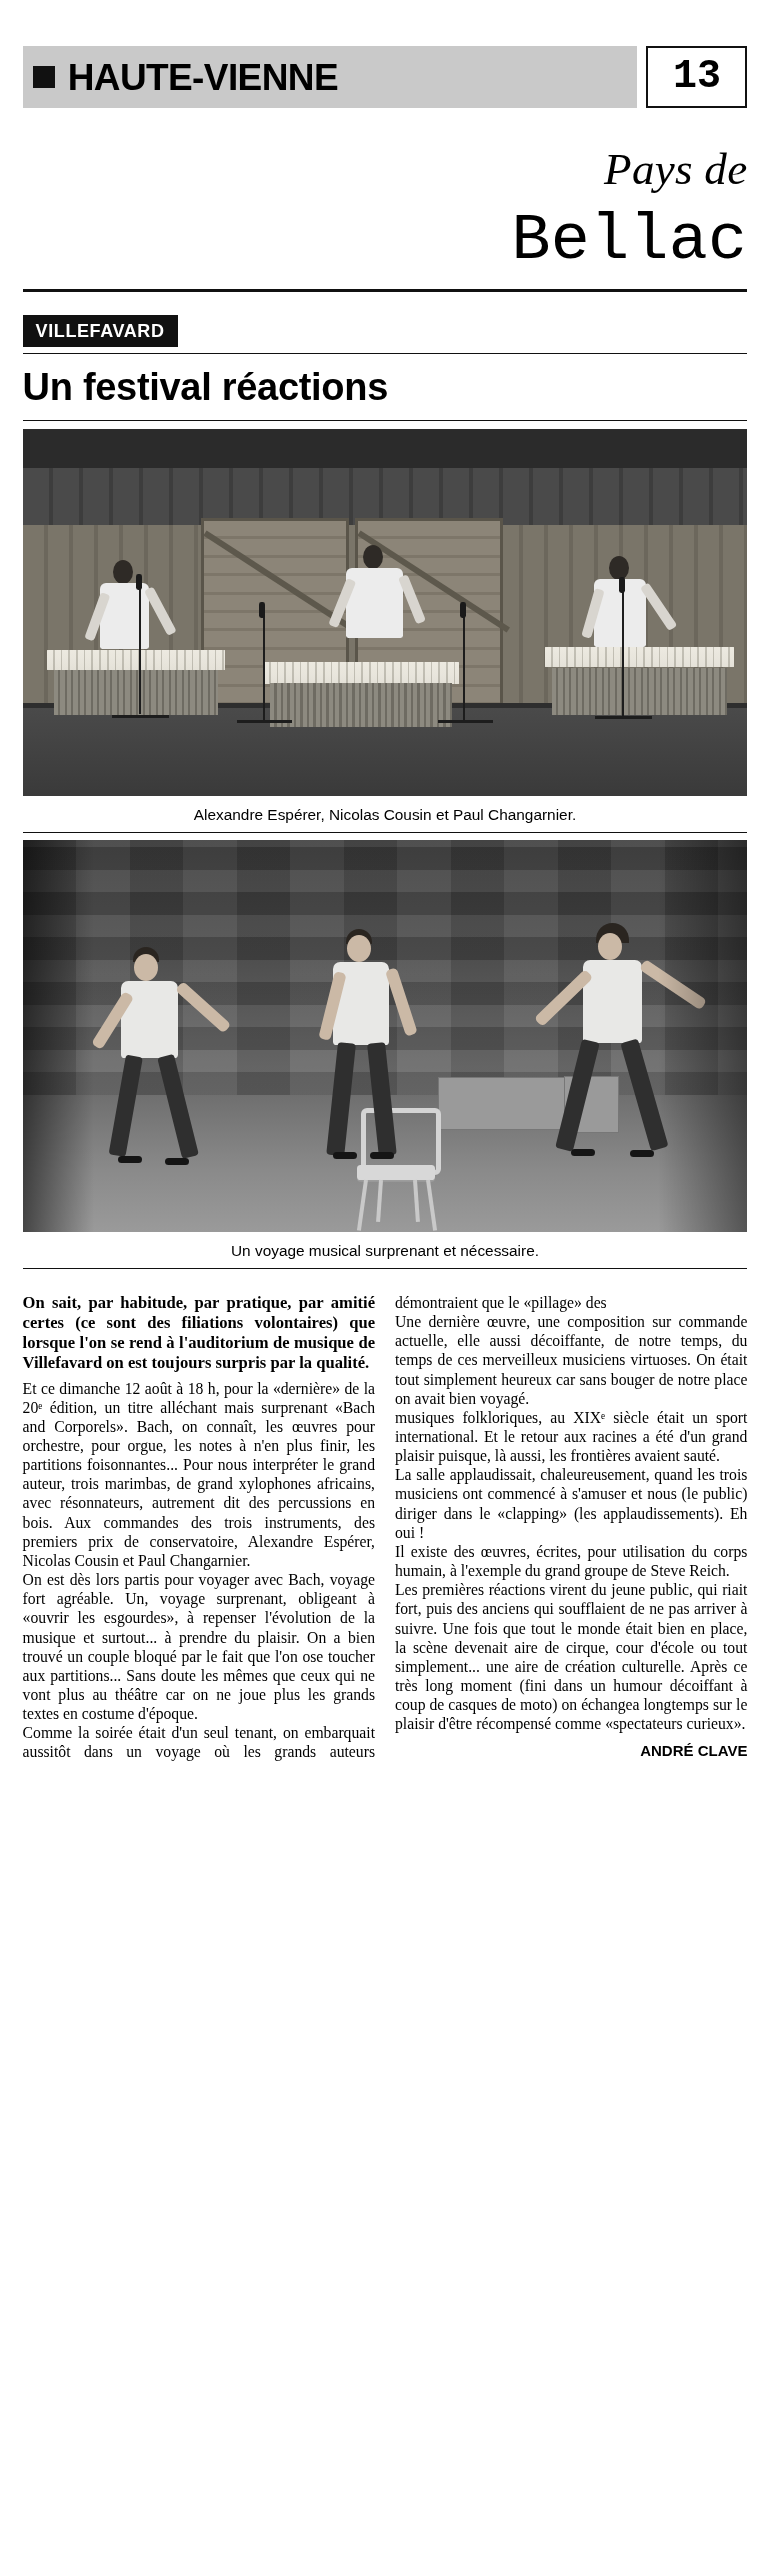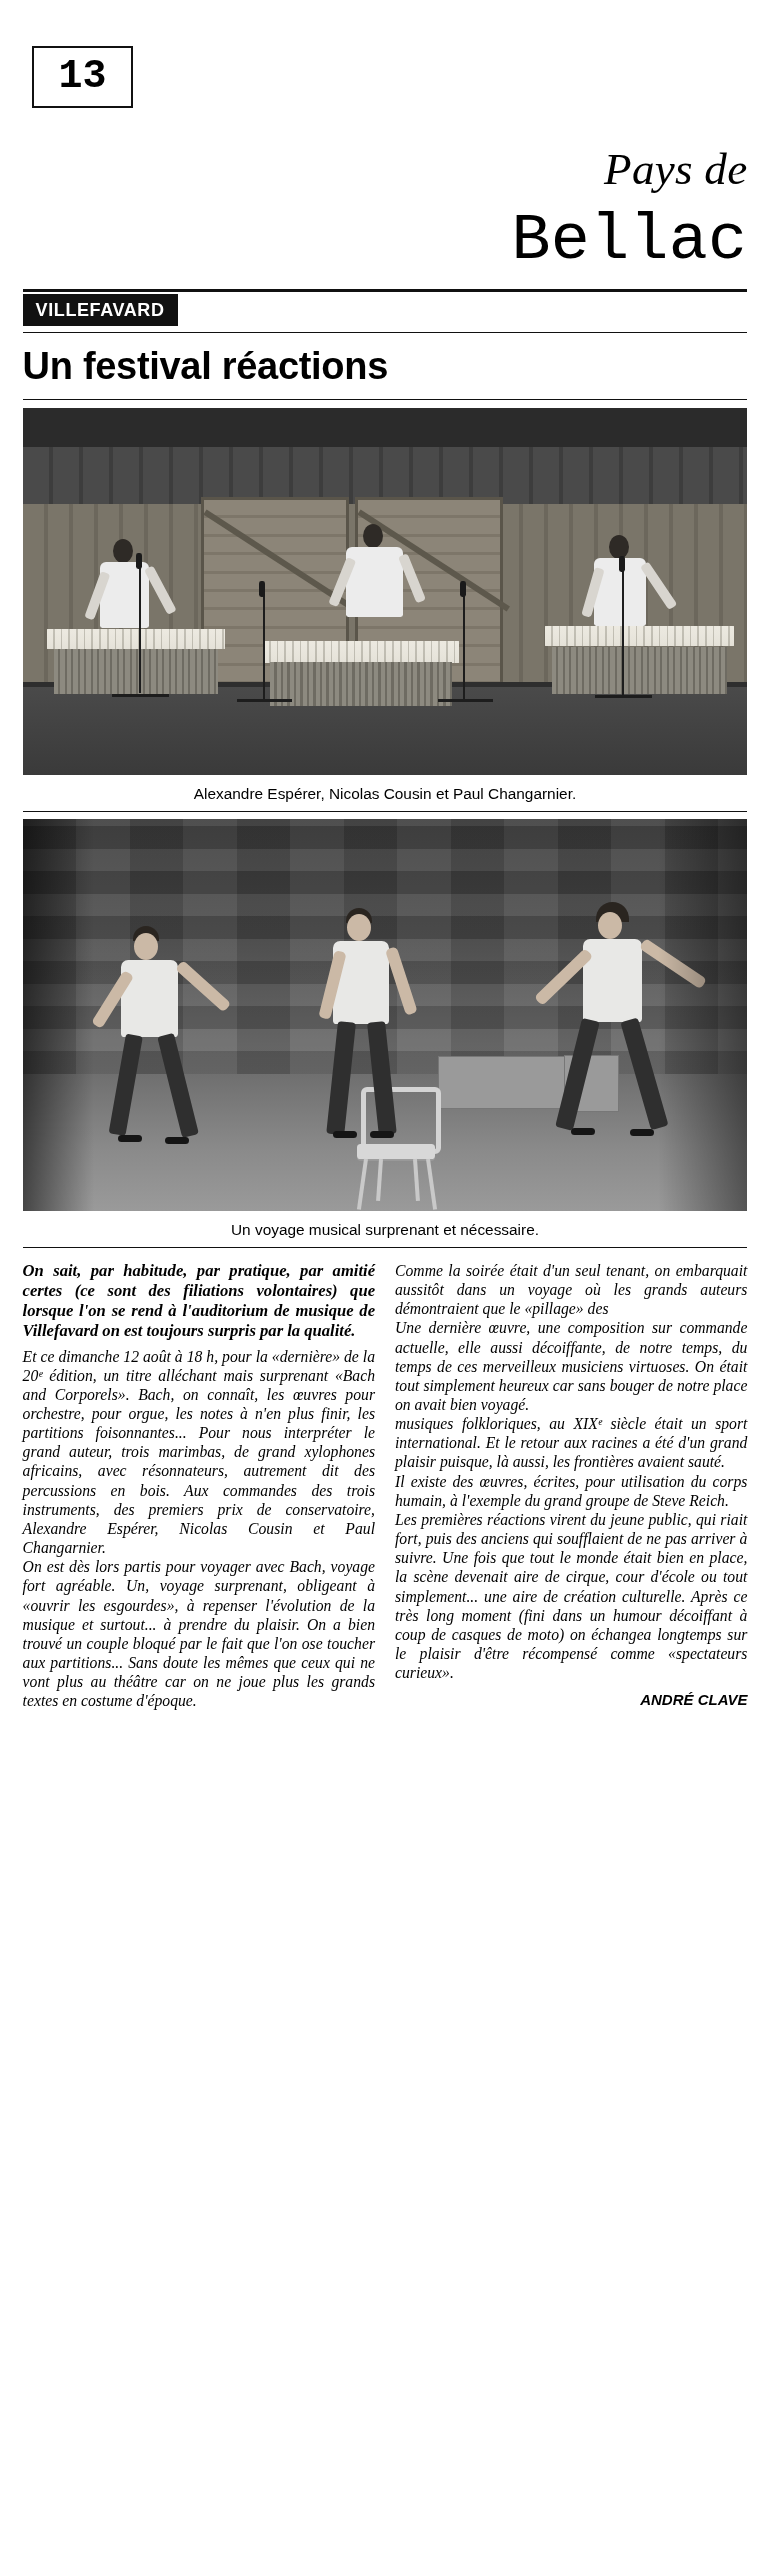--- a/index.html
+++ b/index.html
@@ -85,21 +85,21 @@
     letter-spacing: 0.3px;
     margin-top: 16px;
   }
   .rule-thick {
     border-top: 3px solid #111;
     margin-top: 15.4px;
   }
 
   
   .locality-wrap {
-    margin-top: 2px;
+    margin-top: 23px;
   }
   .locality {
     display: inline-block;
     background: #111111;
     color: #ffffff;
     font-family: "Liberation Sans", sans-serif;
     font-weight: bold;
     font-size: 18px;
     letter-spacing: 0.6px;
     padding: 5.3px 13px 5.3px 13px;
@@ -138,29 +138,28 @@
     font-weight: normal;
     font-size: 15.4px;
     text-align: center;
     margin-top: 9.5px;
     margin-bottom: 8.3px;
   }
   .rule-caption { border-top: 1.2px solid #111; }
 
   
   .body-cols {
-    margin-top: 13px;
+    margin-top: 24px;
     column-count: 2;
     column-gap: 20px;
     column-rule: none;
     font-size: 15.7px;
     line-height: 1.22;
     text-align: justify;
     hyphens: auto;
-    font-style: italic;
   }
   .body-cols p {
     margin: 0;
     text-indent: 0;
   }
   .body-cols p + p { margin-top: 0; }
   .lead {
     font-family: "Liberation Serif", serif;
     font-weight: bold;
     font-size: 16.6px;
@@ -297,20 +296,24 @@
   .pf-arm { position:absolute; background:#cbb9a6; border-radius: 4.7px; transform-origin: top left; }
   .pf-leg { position:absolute; background:#2f2f2f; border-radius: 3.6px; transform-origin: top center; }
   .pf-shoe { position:absolute; width: 24px; height: 7.1px; background:#151515; border-radius: 3.6px; }
 </style>
 </head>
 <body>
 
 <div class="page">
 
   <div class="masthead">
+    <div class="masthead-left">
+      <div class="masthead-square"></div>
+      <div class="masthead-title">HAUTE-VIENNE</div>
+    </div>
     <div class="masthead-right">
       <div class="masthead-page">13</div>
     </div>
   </div>
 
   <div class="section-head">
     <div class="line1">Pays de</div>
     <div class="line2">Bellac</div>
   </div>
   <div class="rule-thick"></div>
@@ -442,19 +445,20 @@
   <div class="caption">Un voyage musical surprenant et nécessaire.</div>
   <div class="rule-caption"></div>
 
   <div class="body-cols">
     <p class="lead">On sait, par habitude, par pratique, par amitié certes (ce sont des filiations volontaires) que lorsque l'on se rend à l'auditorium de musique de Villefavard on est toujours surpris par la qualité.</p>
     <p>Et ce dimanche 12 août à 18 h, pour la «dernière» de la 20ᵉ édition, un titre alléchant mais surprenant «Bach and Corporels». Bach, on connaît, les œuvres pour orchestre, pour orgue, les notes à n'en plus finir, les partitions foisonnantes... Pour nous interpréter le grand auteur, trois marimbas, de grand xylophones africains, avec résonnateurs, autrement dit des percussions en bois. Aux commandes des trois instruments, des premiers prix de conservatoire, Alexandre Espérer, Nicolas Cousin et Paul Changarnier.</p>
     <p>On est dès lors partis pour voyager avec Bach, voyage fort agréable. Un, voyage surprenant, obligeant à «ouvrir les esgourdes», à repenser l'évolution de la musique et surtout... à prendre du plaisir. On a bien trouvé un couple bloqué par le fait que l'on ose toucher aux partitions... Sans doute les mêmes que ceux qui ne vont plus au théâtre car on ne joue plus les grands textes en costume d'époque.</p>
     <p>Comme la soirée était d'un seul tenant, on embarquait aussitôt dans un voyage où les grands auteurs démontraient que le «pillage» des</p>
     <p>Une dernière œuvre, une composition sur commande actuelle, elle aussi décoiffante, de notre temps, du temps de ces merveilleux musiciens virtuoses. On était tout simplement heureux car sans bouger de notre place on avait bien voyagé.</p>
     <p>musiques folkloriques, au XIXᵉ siècle était un sport international. Et le retour aux racines a été d'un grand plaisir puisque, là aussi, les frontières avaient sauté.</p>
+    <p>La salle applaudissait, chaleureusement, quand les trois musiciens ont commencé à s'amuser et nous (le public) diriger dans le «clapping» (les applaudissements). Eh oui !</p>
     <p>Il existe des œuvres, écrites, pour utilisation du corps humain, à l'exemple du grand groupe de Steve Reich.</p>
     <p>Les premières réactions virent du jeune public, qui riait fort, puis des anciens qui soufflaient de ne pas arriver à suivre. Une fois que tout le monde était bien en place, la scène devenait aire de cirque, cour d'école ou tout simplement... une aire de création culturelle. Après ce très long moment (fini dans un humour décoiffant à coup de casques de moto) on échangea longtemps sur le plaisir d'être récompensé comme «spectateurs curieux».</p>
     <p class="signature">ANDRÉ CLAVE</p>
   </div>
 
 </div>
 
 
 </body></html>

